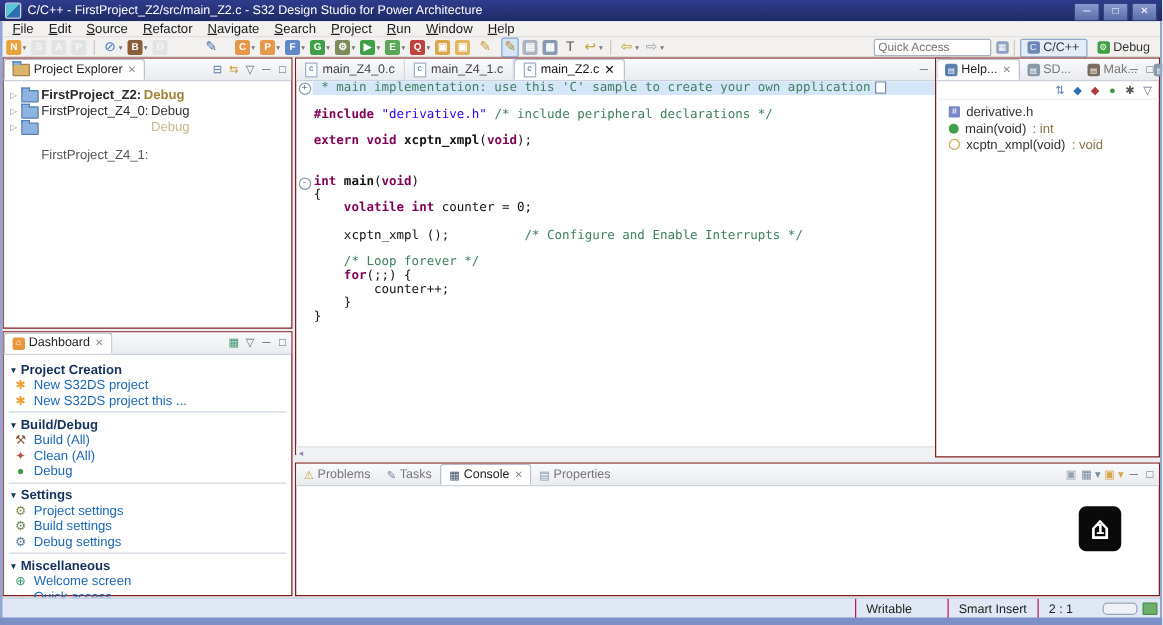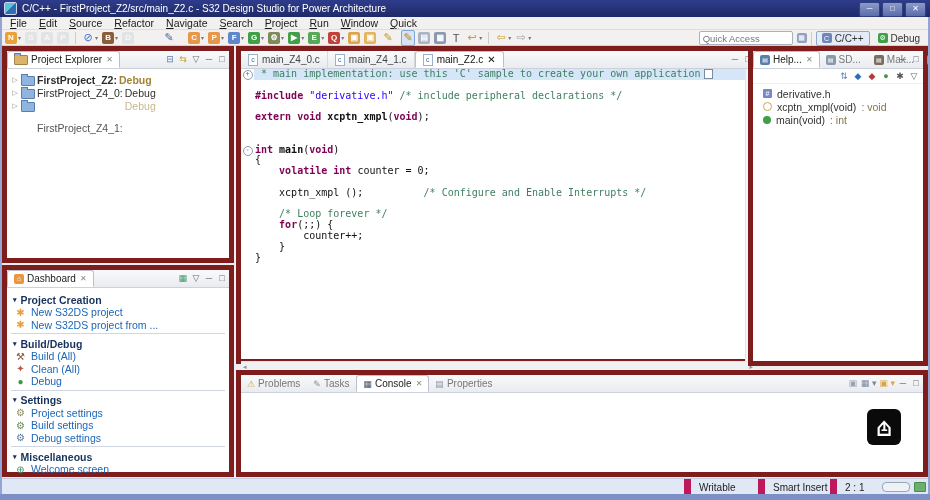--- a/index.html
+++ b/index.html
@@ -31,21 +31,21 @@
   .tb-right{position:absolute;right:4px;top:0;height:16px;display:flex;align-items:center;gap:4px;}
   .qa-input{width:86px;height:12px;border:1px solid #a9b2bf;border-radius:2px;font-size:9.5px;
     color:#555;padding:0 3px;font-family:"Liberation Sans",sans-serif;}
   .persp-sep{width:1px;height:13px;background:#cfcac4;}
   .persp-btn{display:inline-flex;align-items:center;gap:3px;font-size:10px;color:#333;
     padding:1px 5px;border:1px solid transparent;border-radius:2px;}
   .persp-btn.active{background:#e3ecf7;border-color:#8fa8c8;}
   .p-ic{width:10px;height:10px;border-radius:2px;display:inline-flex;align-items:center;justify-content:center;
     font-size:7px;color:#fff;}
   
-  .panel{position:absolute;background:#fff;border:5px solid #7f1d1d;box-sizing:border-box;}
+  .panel{position:absolute;background:#fff;border:1px solid #7f1d1d;box-sizing:border-box;}
   .vtabrow{height:17px;background:linear-gradient(#f9fafb,#e9ebef);border-bottom:1px solid #ccd2dc;
     display:flex;align-items:stretch;position:relative;}
   .vtab{display:flex;align-items:center;gap:3px;padding:0 6px;font-size:10px;color:#777;border-right:1px solid transparent;}
   .vtab.active{background:#fff;color:#222;border:1px solid #b9c1cf;border-bottom-color:#fff;
     border-radius:3px 3px 0 0;}
   .vtab .close-x{font-size:8px;color:#888;margin-left:1px;}
   .vtools{position:absolute;right:2px;top:0;height:16px;display:flex;align-items:center;gap:3px;}
   .vt-ic{font-size:9px;color:#667;display:inline-flex;align-items:center;justify-content:center;min-width:10px;}
   .mini-ic{width:10px;height:10px;border-radius:2px;display:inline-flex;align-items:center;justify-content:center;
     font-size:7px;color:#fff;flex:none;}
@@ -106,21 +106,21 @@
     align-items:center;justify-content:center;border-radius:1px;flex:none;}
   
   .cmsg{font-size:10.5px;color:#222;padding:4px 0 0 5px;}
   .notif{position:absolute;left:626px;top:34px;width:34px;height:36px;background:#0a0a0a;border-radius:6px;
     display:flex;align-items:center;justify-content:center;}
   .house{position:relative;color:#fff;font-size:26px;line-height:26px;font-family:"DejaVu Sans",sans-serif;}
   .house .one{position:absolute;left:50%;top:55%;transform:translate(-50%,-50%);font-size:11px;font-weight:bold;}
   
   .statusbar{position:absolute;left:0;top:478px;width:930px;height:16px;background:#e0e8f6;
     border-top:1px solid #c2cde0;display:flex;align-items:center;font-size:10px;color:#222;}
-  .scell{border-left:7px solid #be185d;height:100%;display:flex;align-items:center;padding-left:8px;box-sizing:border-box;}
+  .scell{border-left:1px solid #be185d;height:100%;display:flex;align-items:center;padding-left:8px;box-sizing:border-box;}
   .sprog{width:26px;height:8px;border:1px solid #9aa5b8;border-radius:4px;background:#eef1f5;}
   .sgreen{width:10px;height:8px;background:#6db06d;border:1px solid #4a8a4a;border-radius:1px;margin:0 4px 0 4px;}
   
   .band-left,.band-right{position:absolute;top:17px;width:2px;height:483px;background:#93a5d3;}
   .band-left{left:0;} .band-right{right:0;}
   .band-bottom{position:absolute;left:0;top:494px;width:930px;height:6px;background:#7d90c5;}
 </style>
 </head>
 <body>
 
@@ -140,21 +140,21 @@
       <span id="menu-items" style="display:flex">
         <span class="menu-item">File</span>
         <span class="menu-item">Edit</span>
         <span class="menu-item">Source</span>
         <span class="menu-item">Refactor</span>
         <span class="menu-item">Navigate</span>
         <span class="menu-item">Search</span>
         <span class="menu-item">Project</span>
         <span class="menu-item">Run</span>
         <span class="menu-item">Window</span>
-        <span class="menu-item">Quick</span>
+        <span class="menu-item">Help</span>
       </span>
     </div>
 
   <div class="toolbar">
     <span id="toolbar-buttons" style="display:flex;align-items:center">
         <span class="tbtn-wrap">
           <span class="tbtn" style="background: rgb(231, 162, 59);">N</span>
           <span class="ddc">▾</span>
         </span>
         <span class="tbtn-wrap disabled">
@@ -321,21 +321,21 @@
           <div class="dsec-h">
             <span class="tri">▾</span>
             <span>Project Creation</span>
           </div>
           <div class="dlink">
             <span class="dic" style="color: rgb(233, 161, 60);">✱</span>
             <span>New S32DS project</span>
           </div>
           <div class="dlink">
             <span class="dic" style="color: rgb(233, 161, 60);">✱</span>
-            <span>New S32DS project from ...</span>
+            <span>New S32DS project this ...</span>
           </div>
         </div>
         <div class="dsec">
           <div class="dsec-h">
             <span class="tri">▾</span>
             <span>Build/Debug</span>
           </div>
           <div class="dlink">
             <span class="dic" style="color: rgb(138, 90, 60);">⚒</span>
             <span>Build (All)</span>
@@ -464,28 +464,28 @@
         <span class="vt-ic" style="color: rgb(85, 85, 85);">✱</span>
         <span class="vt-ic" style="color: rgb(102, 102, 119);">▽</span>
       </div>
     <div class="oitems" id="outline-items">
         <div class="orow">
           <span class="inc-ic">#</span>
           <span>derivative.h</span>
           <span class="o-suffix"></span>
         </div>
         <div class="orow">
+          <span class="circ fill"></span>
+          <span>main(void)</span>
+          <span class="o-suffix"> : int</span>
+        </div>
+        <div class="orow">
           <span class="circ hollow"></span>
           <span>xcptn_xmpl(void)</span>
           <span class="o-suffix"> : void</span>
-        </div>
-        <div class="orow">
-          <span class="circ fill"></span>
-          <span>main(void)</span>
-          <span class="o-suffix"> : int</span>
         </div>
       </div>
   </div>
 
   <div class="panel" style="left:236px;top:370px;width:692px;height:107px">
     <div class="vtabrow" id="console-tabs">
         <span class="vtab">
           <span style="color: rgb(201, 162, 58); font-size: 9px;">⚠</span>
           <span>Problems</span>
         </span>

